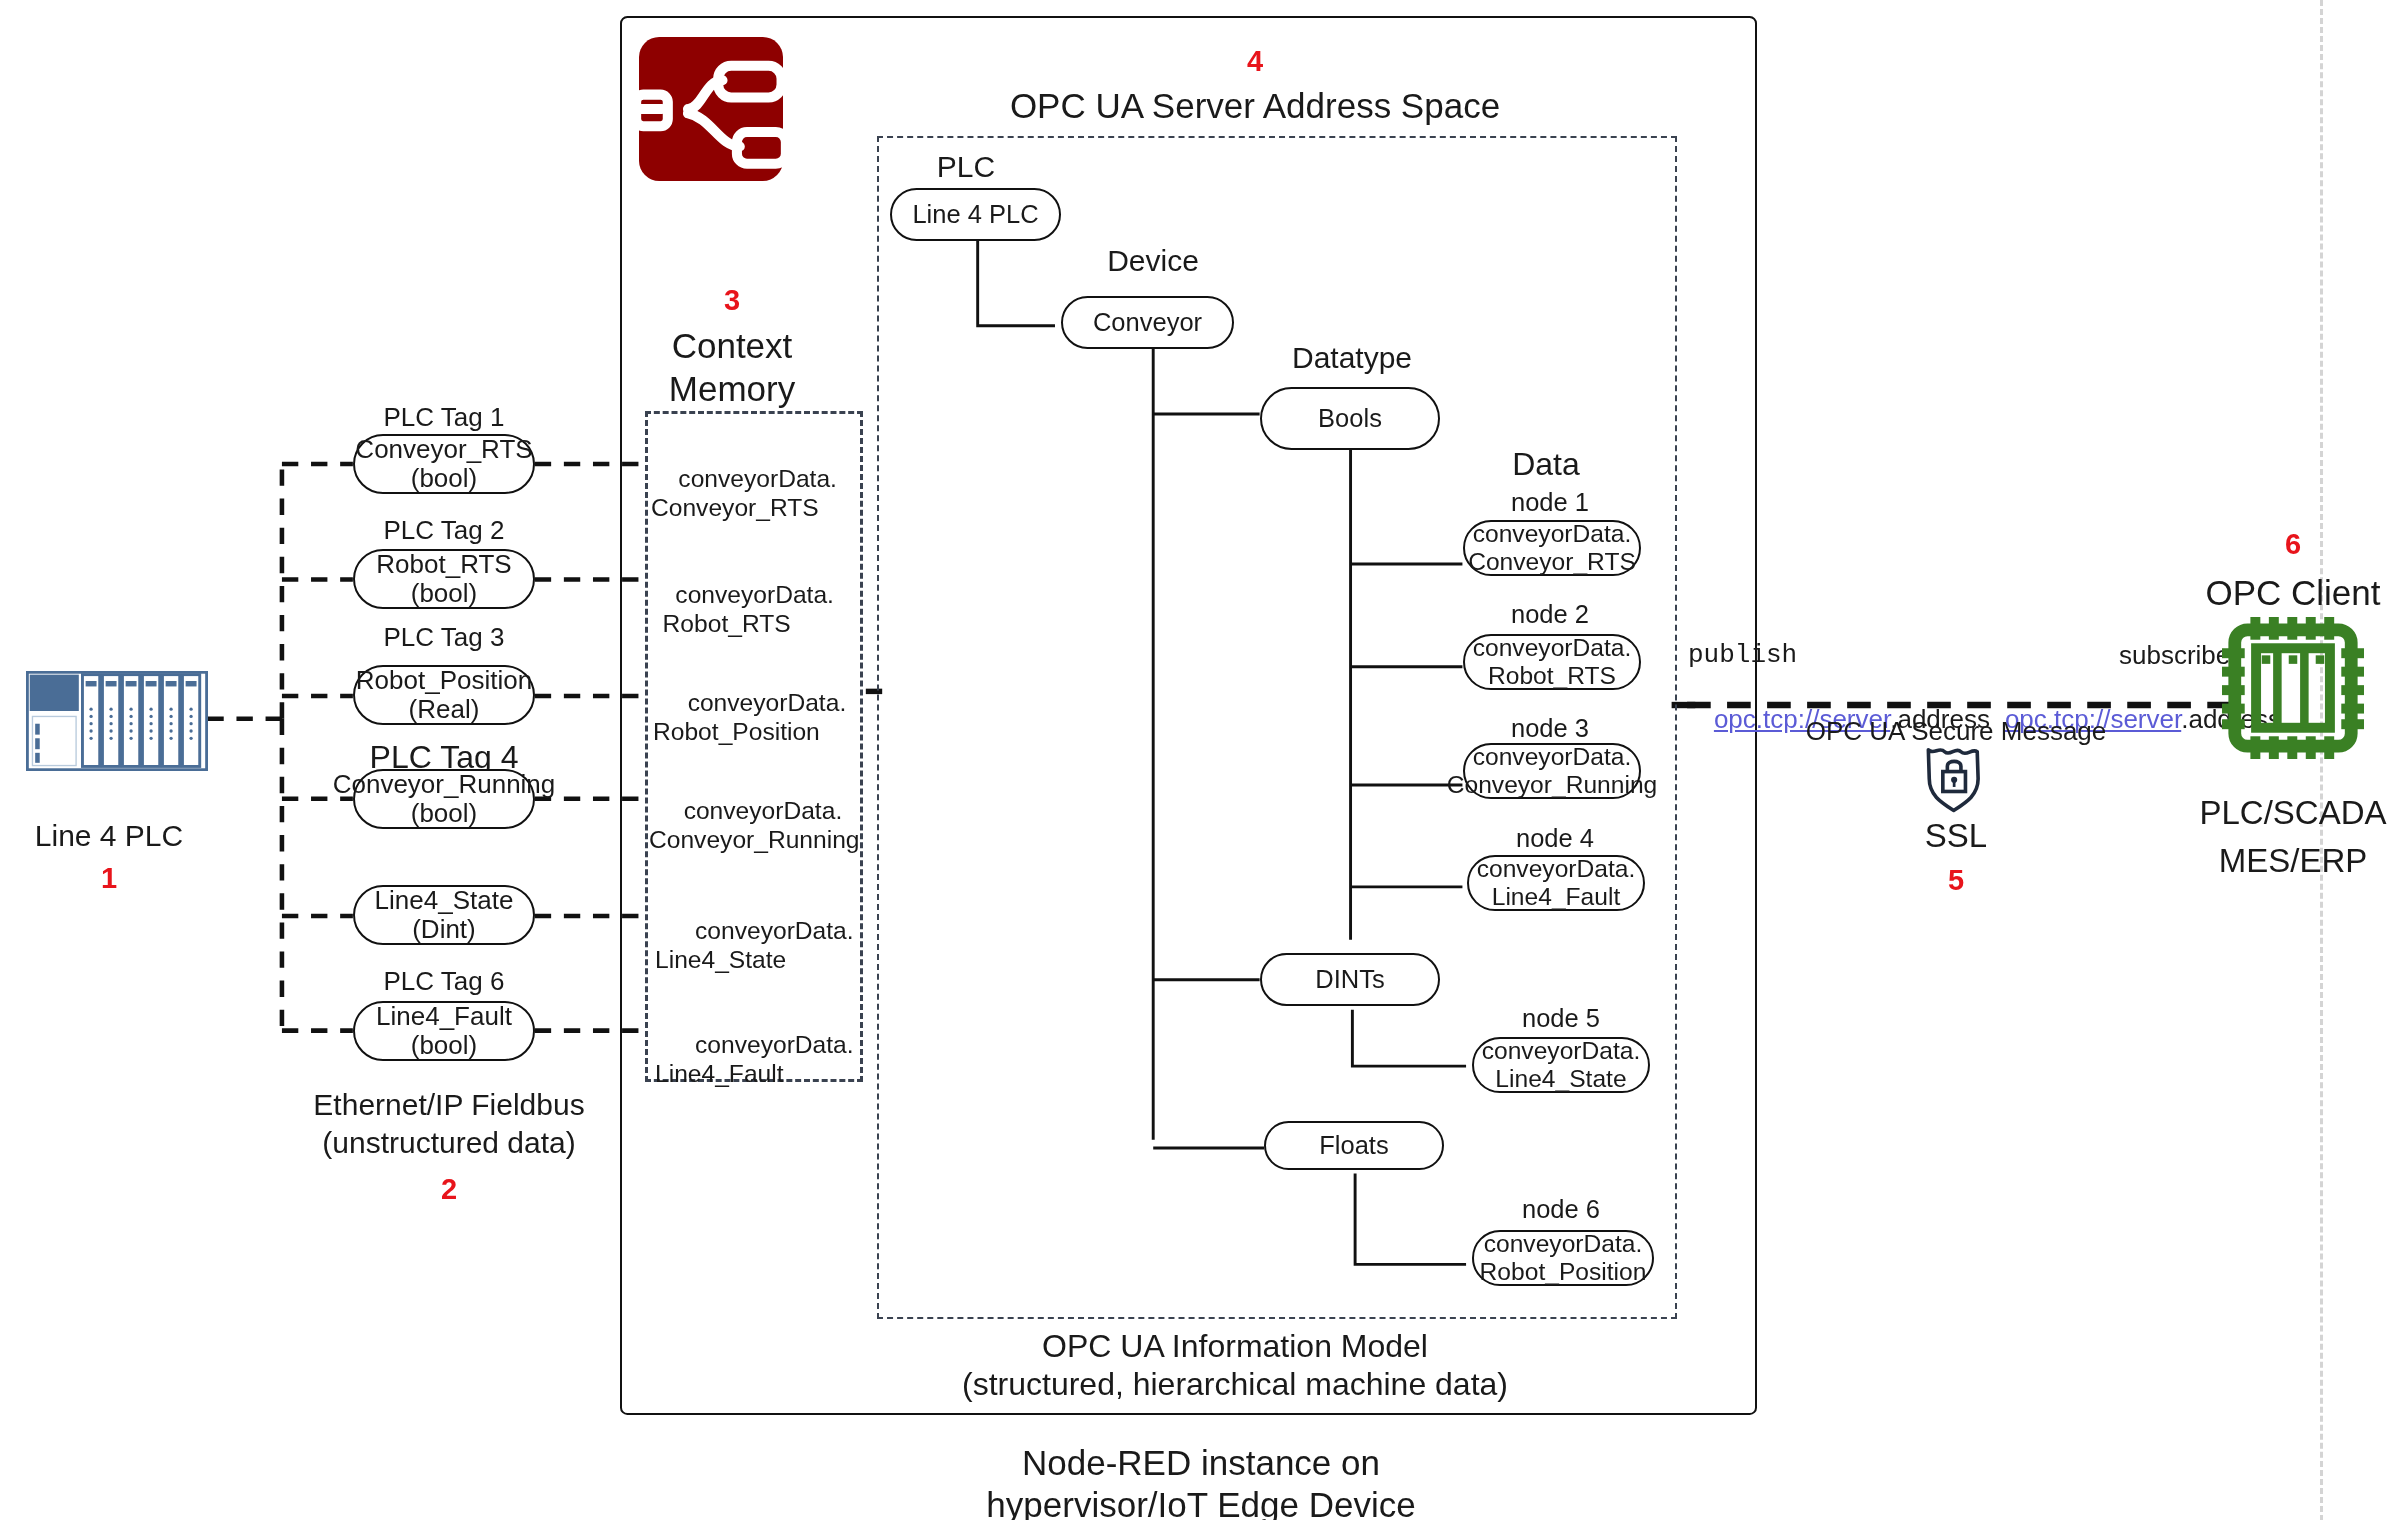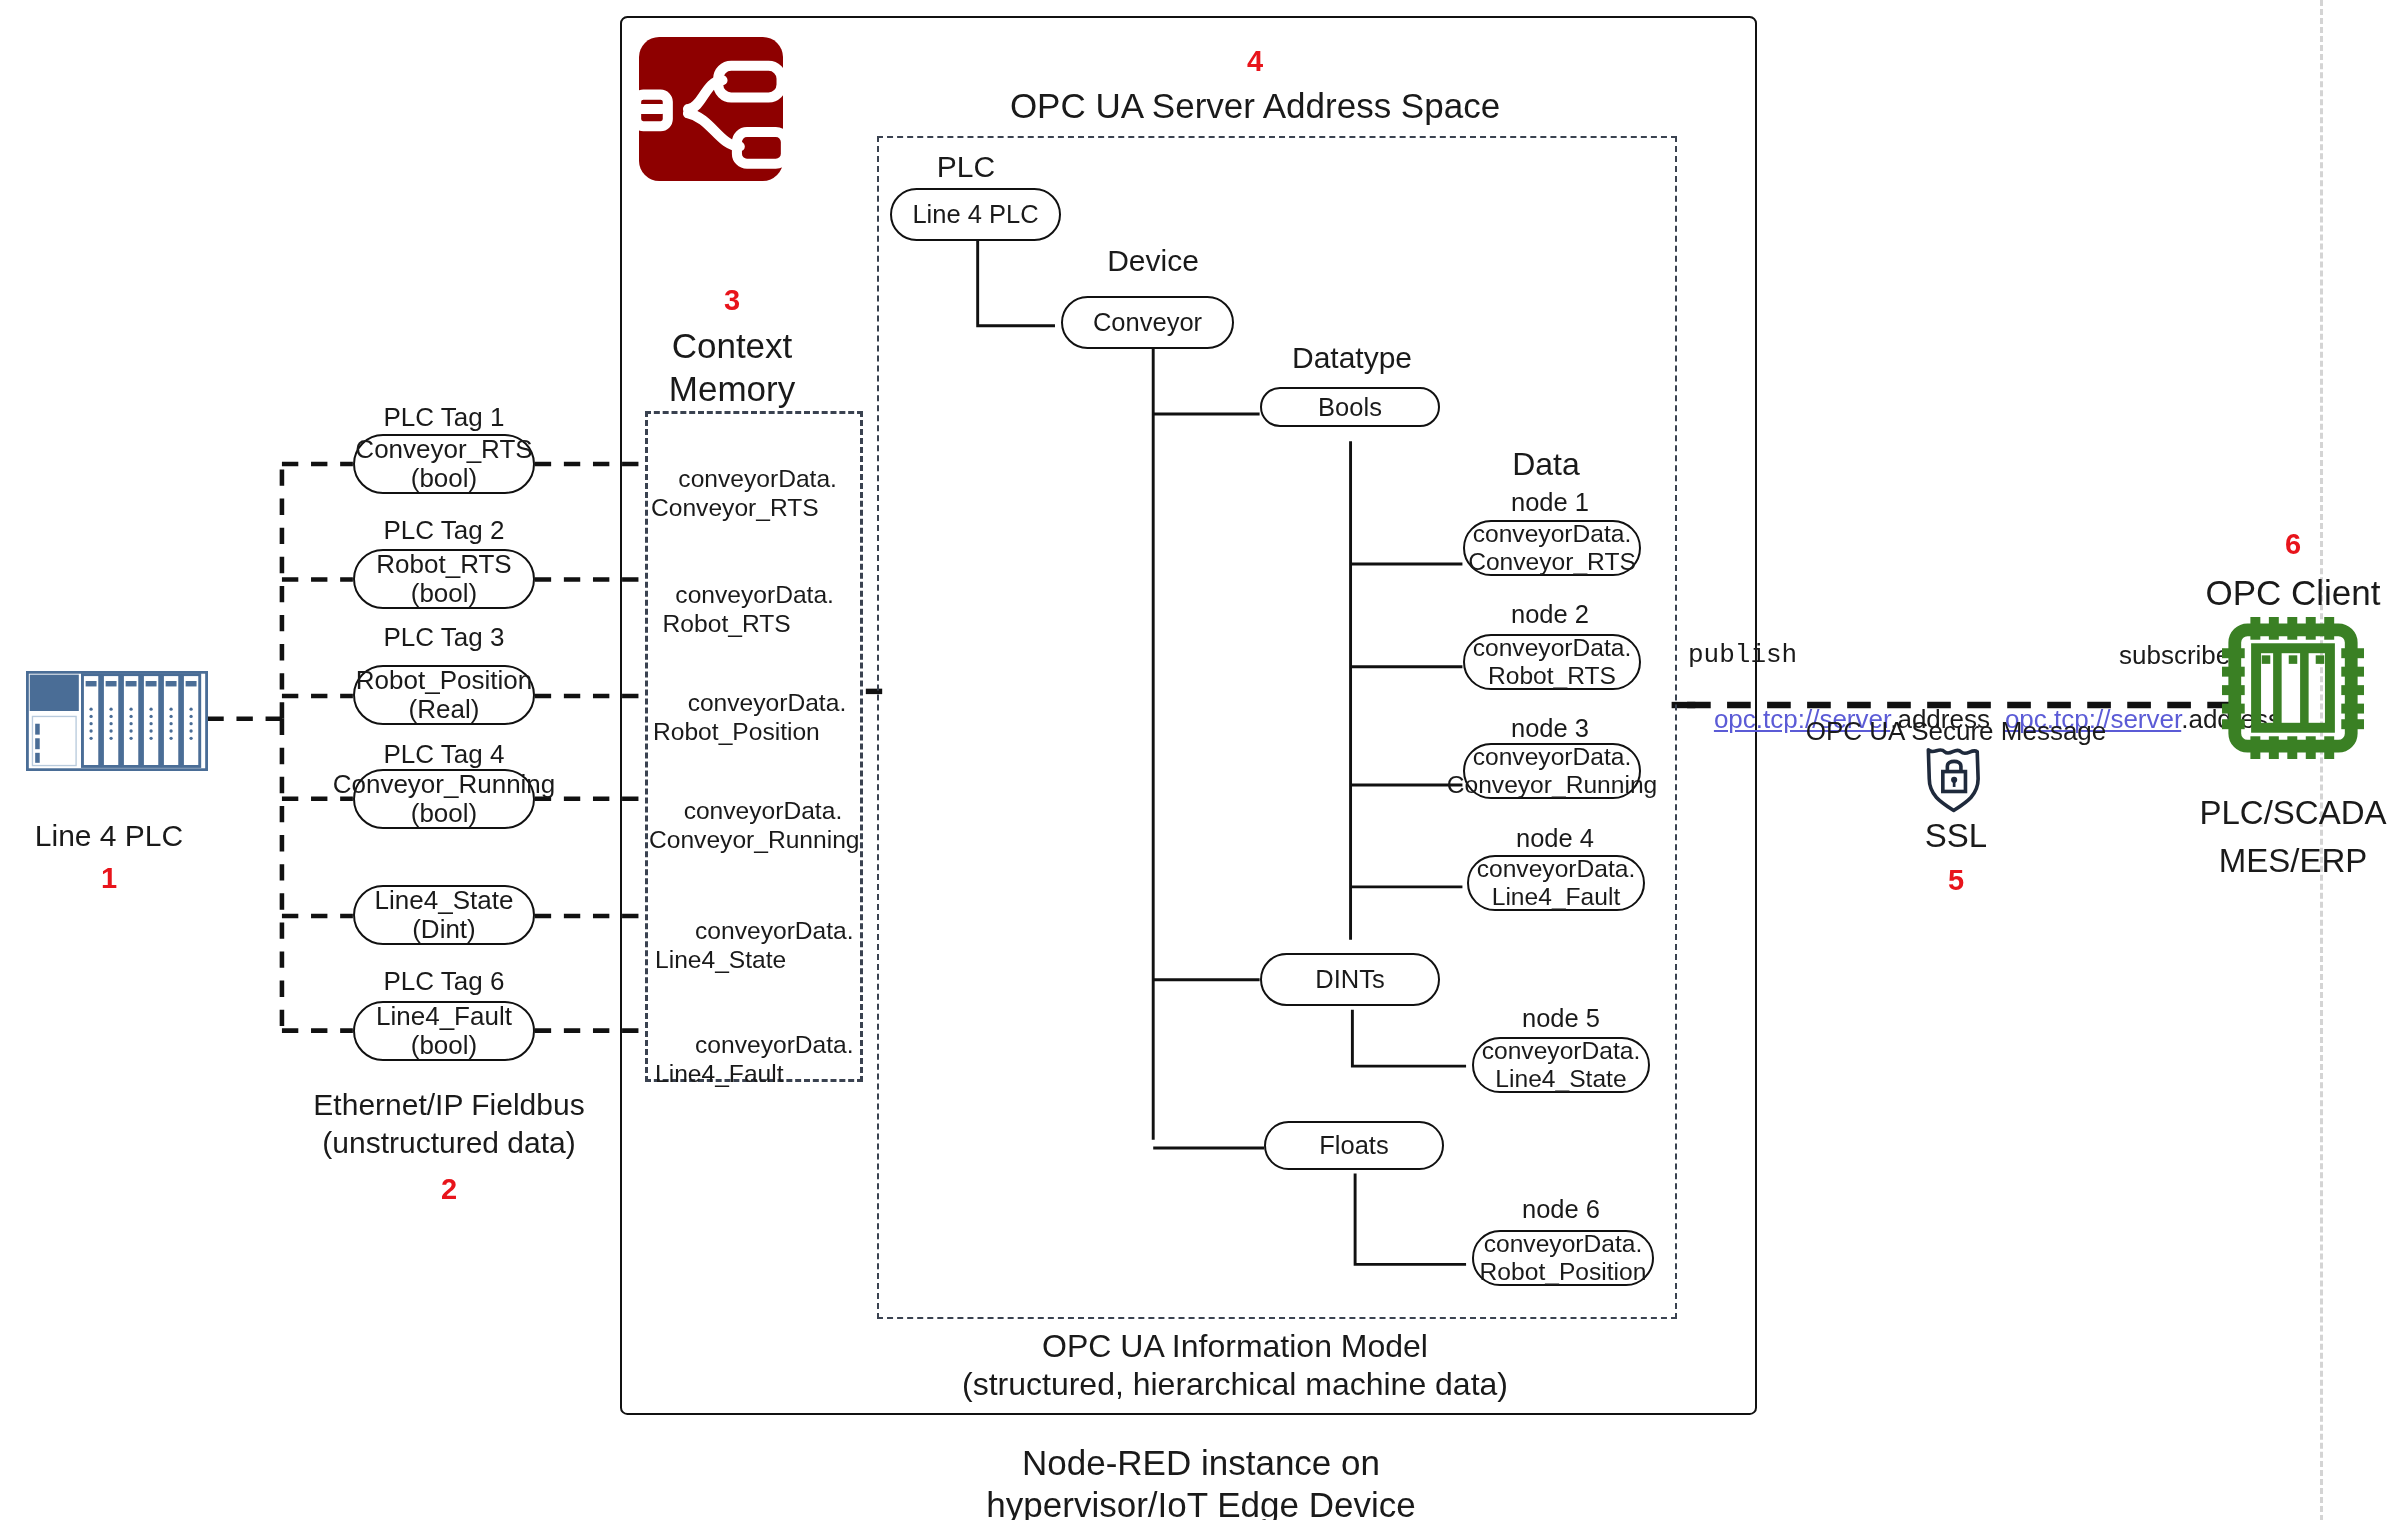--- a/index.html
+++ b/index.html
@@ -173,21 +173,21 @@
   <div class="nodelbl" style="left:444px;top:515px;font-size:26px;">PLC Tag 2</div>
   <div class="node" style="left:353px;top:549px;width:182px;height:60px;font-size:26px;">
     <span><span>Robot_RTS</span><br><span>(bool)</span></span>
   </div>
 
   <div class="nodelbl" style="left:444px;top:622px;font-size:26px;">PLC Tag 3</div>
   <div class="node" style="left:353px;top:665px;width:182px;height:60px;font-size:26px;">
     <span><span>Robot_Position</span><br><span>(Real)</span></span>
   </div>
 
-  <div class="nodelbl" style="left:444px;top:739px;font-size:26px;">PLC Tag 4</div>
+  <div class="nodelbl" style="left:444px;top:739px;font-size:32px;">PLC Tag 4</div>
   <div class="node" style="left:353px;top:769px;width:182px;height:60px;font-size:26px;">
     <span><span style="white-space:nowrap;">Conveyor_Running</span><br><span>(bool)</span></span>
   </div>
 
   <div class="nodelbl" style="left:432px;top:843px;font-size:26px;margin-top:44px;">PLC Tag 5</div>
   <div class="node" style="left:353px;top:885px;width:182px;height:60px;font-size:26px;">
     <span><span>Line4_State</span><br><span>(Dint)</span></span>
   </div>
 
   <div class="nodelbl" style="left:444px;top:966px;font-size:26px;">PLC Tag 6</div>
@@ -248,21 +248,21 @@
     <span>Line 4 PLC</span>
   </div>
 
   <div class="nodelbl" style="left:1153px;top:244px;font-size:30px;">Device</div>
   <div class="node" style="left:1061px;top:296px;width:173px;height:53px;font-size:25.5px;">
     <span>Conveyor</span>
   </div>
 
   <div class="nodelbl" style="left:1352px;top:341px;font-size:30px;">Datatype</div>
 
-  <div class="node" style="left:1260px;top:387px;width:180px;height:40px;font-size:25.5px;">
+  <div class="node" style="left:1260px;top:387px;width:180px;height:63px;font-size:25.5px;">
     <span>Bools</span>
   </div>
 
   <div class="node" style="left:1260px;top:953px;width:180px;height:53px;font-size:25.5px;">
     <span>DINTs</span>
   </div>
 
   <div class="node" style="left:1264px;top:1121px;width:180px;height:49px;font-size:25.5px;text-align:center;">
     <span>Floats</span>
   </div>

